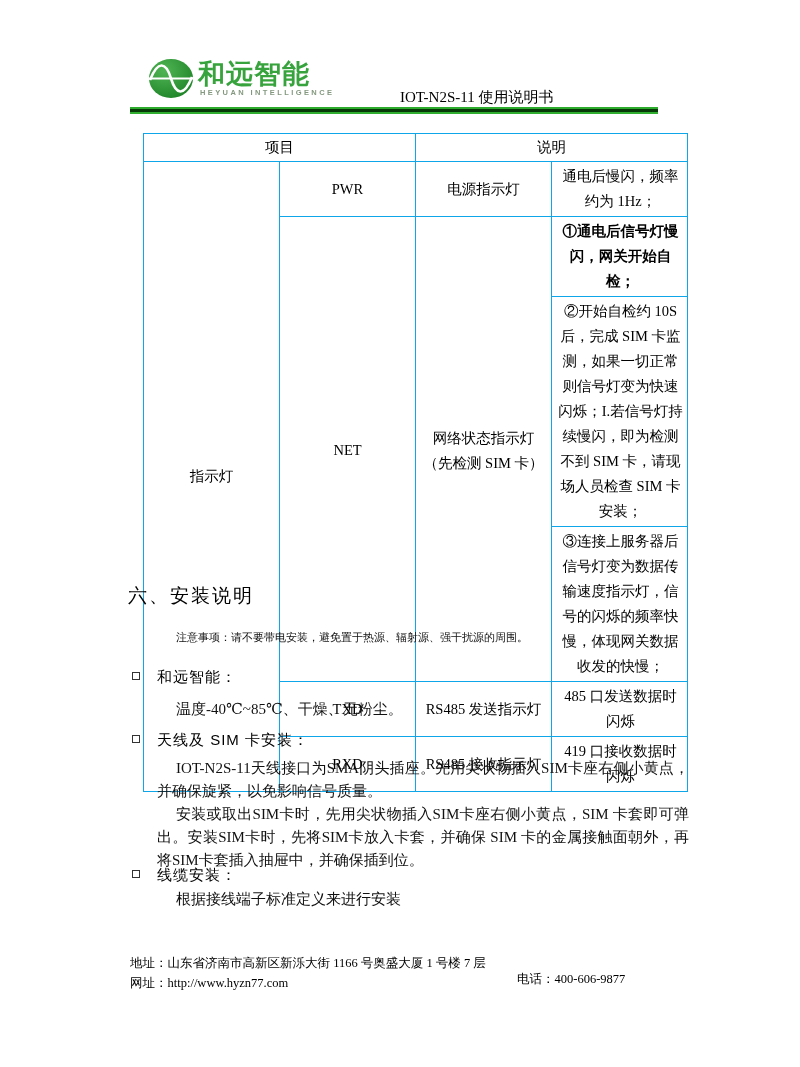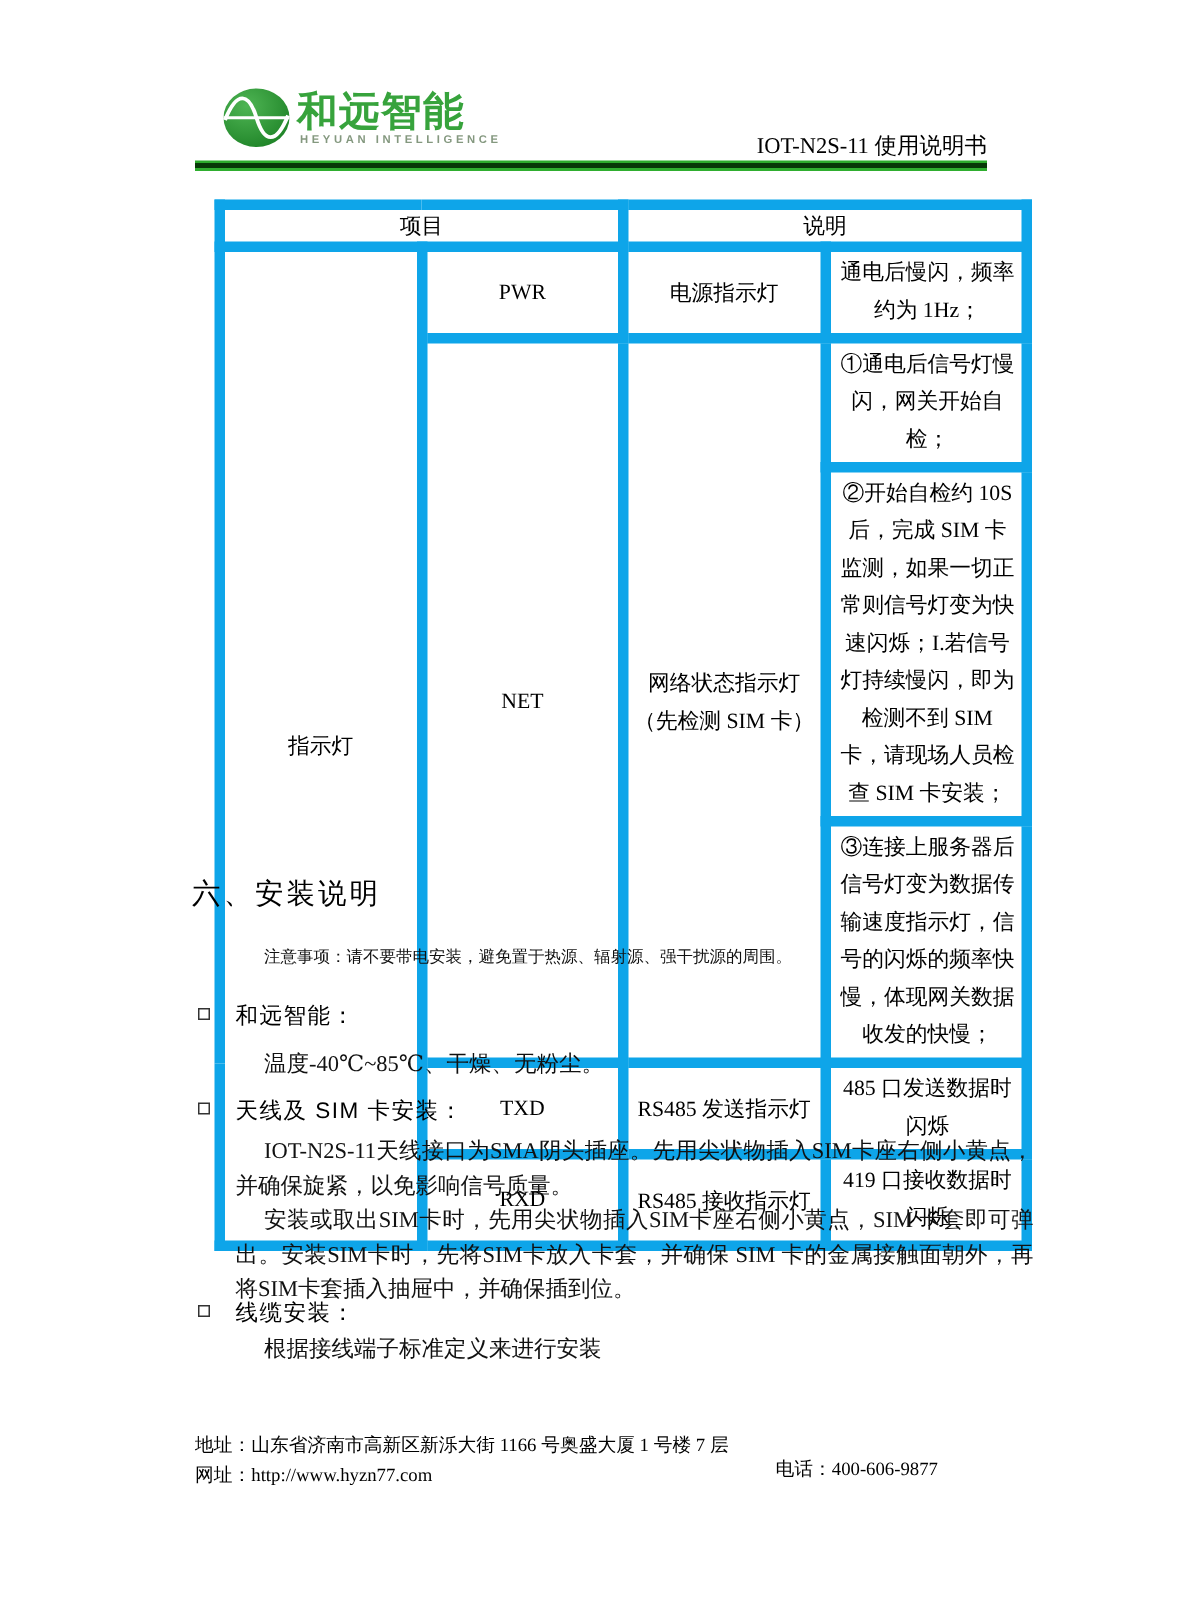--- a/index.html
+++ b/index.html
@@ -22,46 +22,46 @@
     font-weight:bold; font-size:27px; letter-spacing:1px;
     color:#37a33c;
   }
   .brand-en {
     position:absolute; left:60px; top:34px;
     font-family:"Liberation Sans","DejaVu Sans",sans-serif;
     font-size:7.5px; letter-spacing:2.4px; color:#84987f; font-weight:bold;
   }
   .doc-title {
     position:absolute; top:88px; left:400px; width:258px;
-    text-align:right; font-size:15px; color:#000;
+    text-align:left; font-size:15px; color:#000;
   }
   .rule-green {
     position:absolute; left:130px; top:107px; width:528px; height:7px;
     background:linear-gradient(to bottom, #2cab2c 0 2px, #073807 2px 5px, #2fae2f 5px 7px);
   }
 
   
   table.spec {
     position:absolute; left:143px; top:133px;
     border-collapse:collapse; table-layout:fixed;
     width:545px; font-size:14.5px; color:#000;
   }
-  table.spec td { border:7px solid #0ea5e9; text-align:center; vertical-align:middle; }
+  table.spec td { border:1px solid #0ea5e9; text-align:center; vertical-align:middle; }
   td.hdr { height:28px; }
   td.group { width:91px; }
   td.code { width:93px; }
   td.name { width:153px;margin-left:20px; }
   td.detail {
     width:207px; text-align:left; vertical-align:middle;
     padding:2px 4px 2px 6px; line-height:25px;
   }
   td.vtop { vertical-align:top; padding-top:3px; }
   td.name.vtop { line-height:25px; padding-top:4px; }
   tr.r-pwr td { height:29px; }
-  tr.r-net1 td.detail { height:49px; }
+  tr.r-net1 td.detail { height:49px;font-weight:bold; }
   tr.r-net2 td.detail { height:153px; }
   tr.r-net3 td.detail { height:99px; }
   tr.r-txd td, tr.r-rxd td { height:27px; }
 
   
   .hei { font-family:"Liberation Sans","DejaVu Sans",sans-serif; font-weight:normal; color:#000; }
   .sec-title { position:absolute; left:128px; top:583px; font-size:19px; letter-spacing:2px; }
   .note-line { position:absolute; left:176px; top:630px; font-size:11px; }
   .bullet-item .sq {
     position:absolute; left:132px; top:4px;

